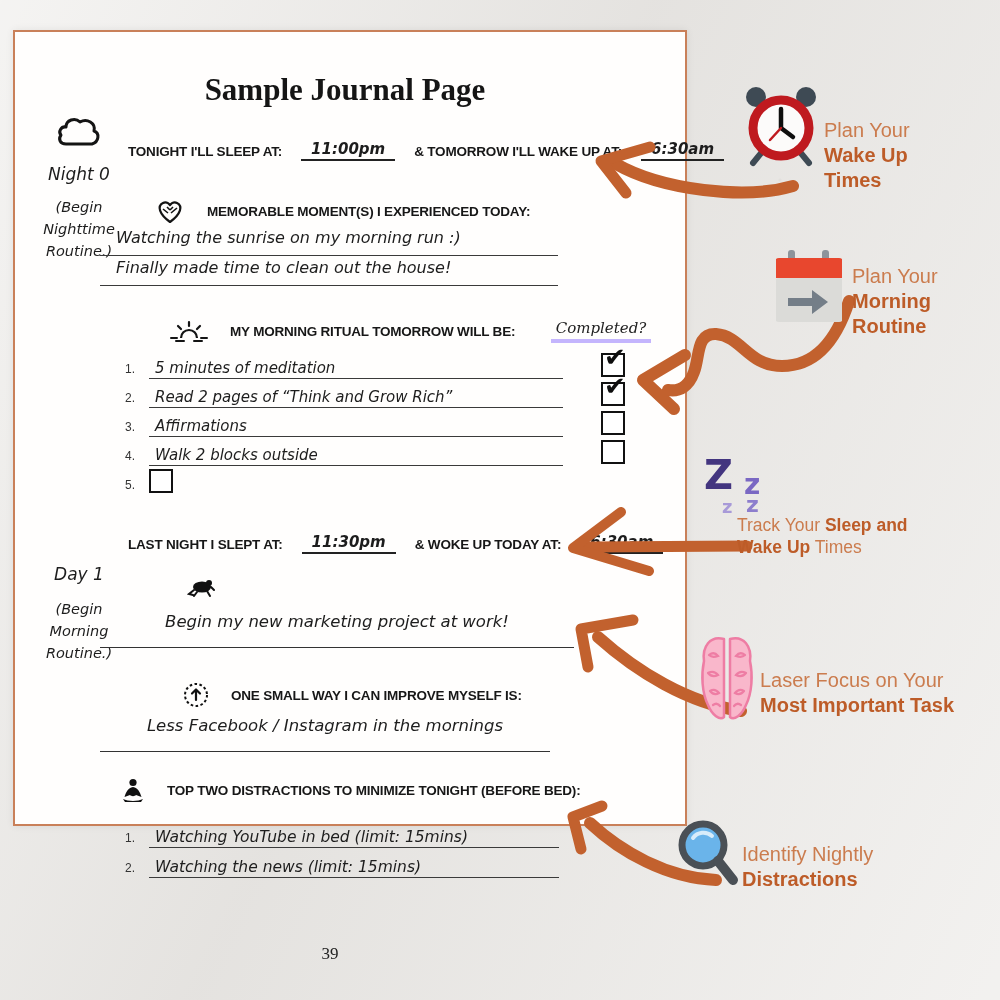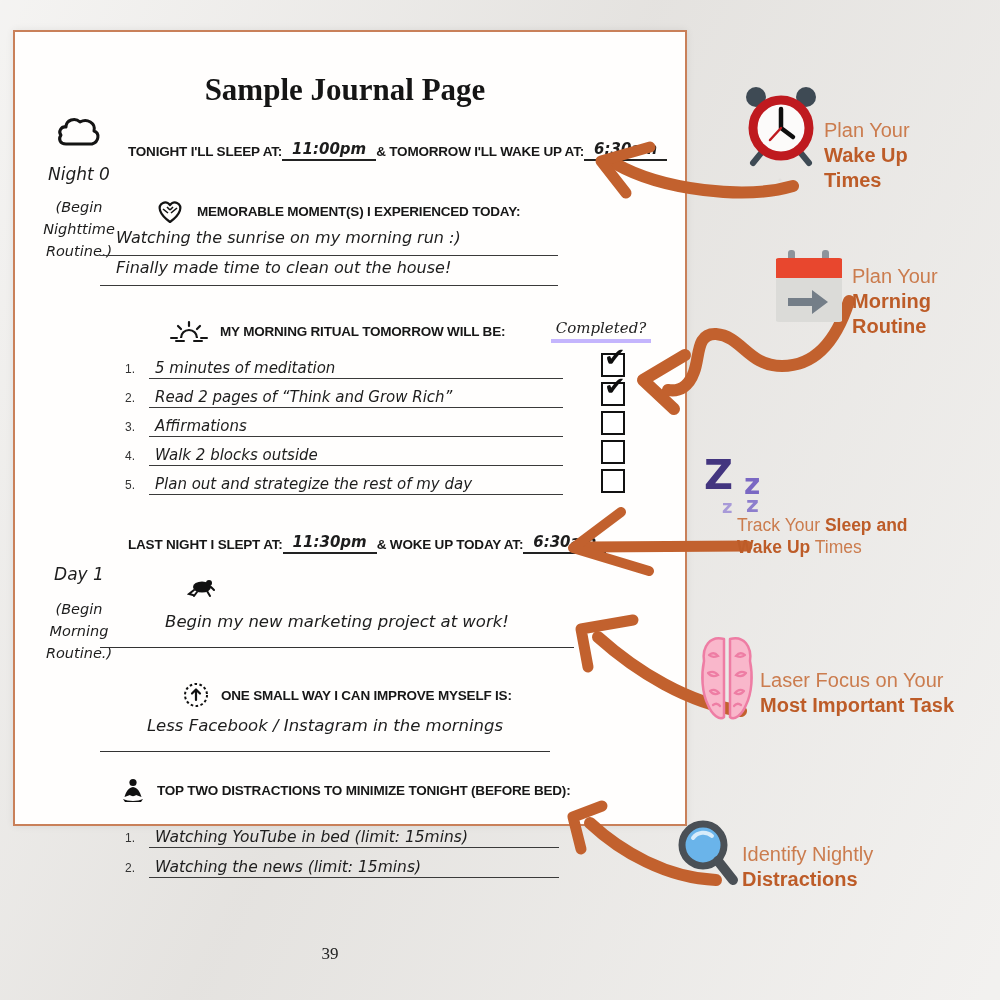--- a/index.html
+++ b/index.html
@@ -19,29 +19,29 @@
   .title{position:absolute;left:60px;top:40px;width:540px;text-align:center;
     font-family:"Liberation Serif", serif;font-weight:700;font-size:31px;color:#151515;}
   .dateblock{position:absolute;left:523px;top:46px;width:118px;text-align:center;}
   .dateval{display:block;font-size:15px;font-weight:700;padding-bottom:1px;
     border-bottom:4px double #4a4a4a;color:#222;}
   .datelabel{display:block;margin-top:3px;font-size:11px;font-weight:700;
     letter-spacing:1.5px;color:#222;}
   .hw{font-family:"DejaVu Sans", sans-serif;font-style:italic;color:#1d1d1d;}
   .printed{font-weight:700;font-size:13.5px;letter-spacing:-.2px;color:#171717;}
   
-  .sleepline{position:absolute;left:113px;display:flex;align-items:flex-end;gap:0;white-space:nowrap;}
+  .sleepline{position:absolute;left:113px;display:flex;align-items:flex-end;gap:19px;white-space:nowrap;}
   .sleepline .printed{padding-bottom:2px;}
   .fillval{font-weight:700;font-size:15px;padding:0 10px 1px 10px;border-bottom:2px solid #222;}
   
   .marginblock{position:absolute;left:8px;width:112px;text-align:center;}
   .marginblock .mlabel{font-size:17px;margin-top:8px;}
   .marginblock .mline{font-size:14.5px;line-height:22px;}
   
-  .sechead{position:absolute;display:flex;align-items:center;gap:12px;}
+  .sechead{position:absolute;display:flex;align-items:center;gap:22px;}
   .sechead .icon{flex:0 0 auto;display:flex;}
   .memlines{position:absolute;left:85px;top:196px;width:458px;}
   .memline{height:27px;margin-bottom:2px;padding-left:16px;font-size:16px;border-bottom:1.5px solid #3a3a3a;white-space:nowrap;}
   .completed{position:absolute;left:536px;top:287px;width:100px;text-align:center;
     font-family:"DejaVu Serif", serif;font-style:italic;font-size:15px;color:#222;
     border-bottom:4px solid #c4b5fd;padding-bottom:2px;}
   .ritual{position:absolute;left:110px;top:318px;width:500px;}
   .rrow{display:flex;align-items:flex-end;height:29px;}
   .rnum{width:24px;font-size:12px;color:#333;padding-bottom:3px;}
   .rtext{flex:1;font-size:15px;border-bottom:1.4px solid #3a3a3a;padding:0 0 1px 6px;
@@ -147,21 +147,20 @@
       </div>
       <div class="rrow">
         <span class="rnum">4.</span>
         <span class="rtext hw">Walk 2 blocks outside</span>
         <span class="cbox">
             <span class="tick"></span>
           </span>
       </div>
       <div class="rrow">
         <span class="rnum">5.</span>
-        <span class="rtext hw">Plan out and strategize the rest of my day</span>
         <span class="cbox">
             <span class="tick"></span>
           </span>
       </div>
     </div>
 
     <div class="sleepline" style="top:501px;">
       <span class="printed">LAST NIGHT I SLEPT AT:</span>
       <span class="hw fillval">11:30pm</span>
       <span class="printed">&amp; WOKE UP TODAY AT:</span>

